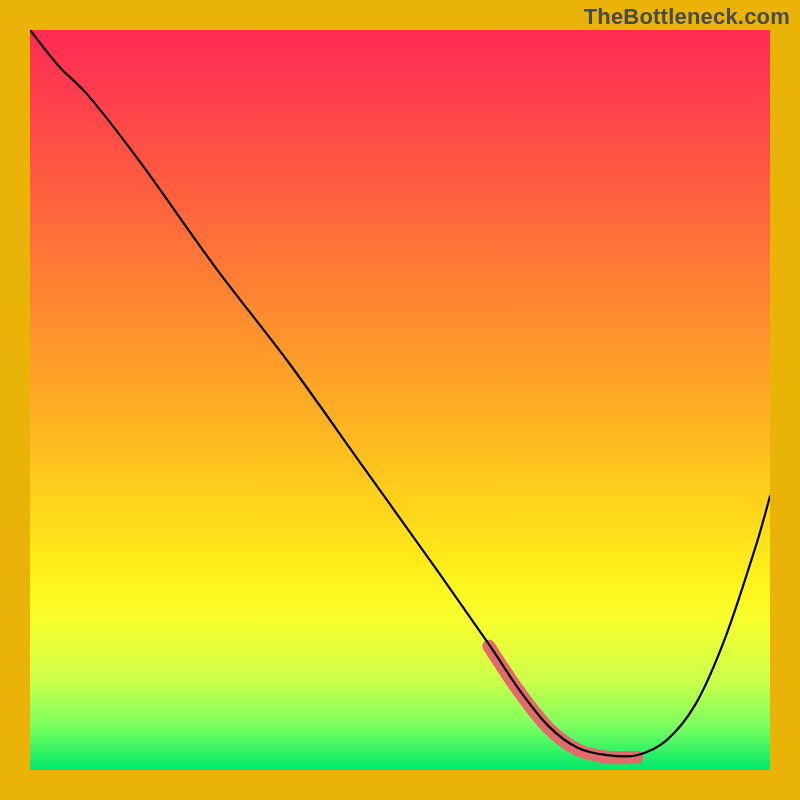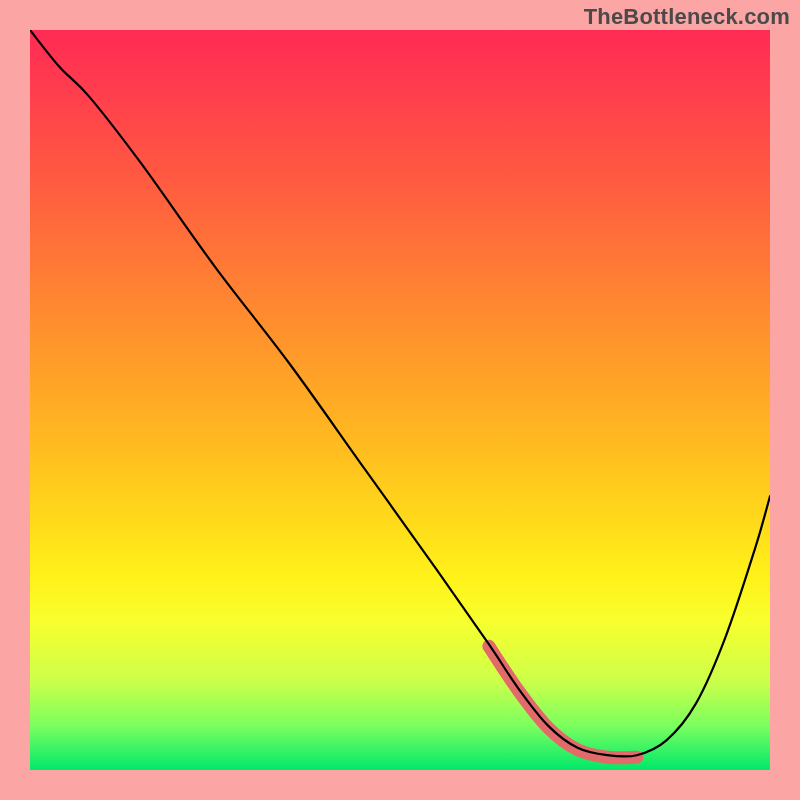--- a/index.html
+++ b/index.html
@@ -8,21 +8,21 @@
     width: 800px;
     height: 800px;
     background: #000;
     overflow: hidden;
     font-family: Arial, Helvetica, sans-serif;
   }
   .frame {
     position: relative;
     width: 800px;
     height: 800px;
-    background: #fca5a5;
+    background: #eab308;
   }
   .watermark {
     position: absolute;
     top: 4px;
     right: 10px;
     color: #4a4a4a;
     font-size: 22px;
     font-weight: 600;
     letter-spacing: 0.2px;
     z-index: 10;

